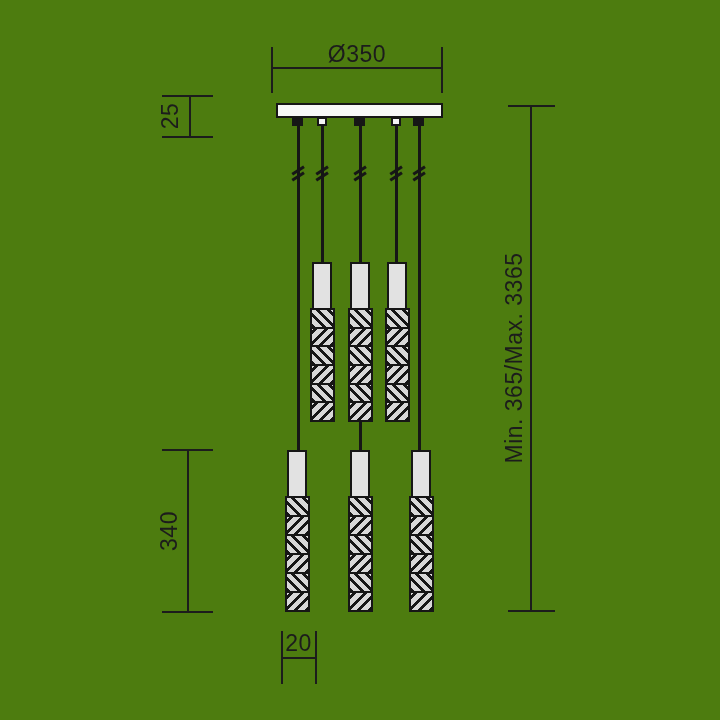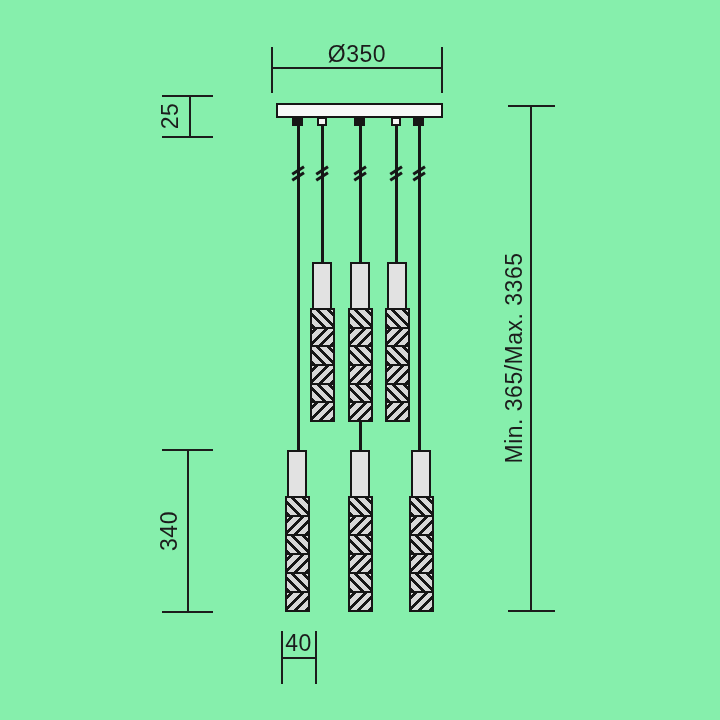--- a/index.html
+++ b/index.html
@@ -3,21 +3,21 @@
 <meta charset="utf-8">
 <style>
   html,body{margin:0;padding:0;}
   body{
     width:720px;height:720px;
     font-family:"Liberation Sans", sans-serif;
     background:#d2d2d2;
     overflow:hidden;
   }
   #canvas{
-    position:relative;width:720px;height:720px;background:#86efac;
+    position:relative;width:720px;height:720px;background:#4d7c0f;
   }
   .hline,.vline{position:absolute;background:#1c1c1c;}
   .hline{height:1.6px;}
   .vline{width:1.6px;}
   .dim-label{
     position:absolute;color:#1c1c1c;font-size:23px;letter-spacing:.5px;
     display:flex;align-items:center;justify-content:center;white-space:nowrap;
   }
   .rot{transform:rotate(-90deg);}
   .canopy{
@@ -143,20 +143,20 @@
   <div class="dim-label rot" style="left:140px;top:104px;width:60px;height:24px;">25</div>
 
   <div class="hline" style="left:162px;top:449px;width:51px;"></div>
   <div class="hline" style="left:162px;top:611px;width:51px;"></div>
   <div class="vline" style="left:187px;top:449px;height:163px;"></div>
   <div class="dim-label rot" style="left:129px;top:519px;width:80px;height:24px;">340</div>
 
   <div class="vline" style="left:281px;top:631px;height:53px;"></div>
   <div class="vline" style="left:315px;top:631px;height:53px;"></div>
   <div class="hline" style="left:281px;top:657px;width:35px;"></div>
-  <div class="dim-label" style="left:283px;top:631px;width:31px;height:24px;">40</div>
+  <div class="dim-label" style="left:283px;top:631px;width:31px;height:24px;">20</div>
 
   <div class="hline" style="left:508px;top:105px;width:47px;"></div>
   <div class="hline" style="left:508px;top:610px;width:47px;"></div>
   <div class="vline" style="left:530px;top:105px;height:506px;"></div>
   <div class="dim-label rot" style="left:399px;top:346px;width:230px;height:24px;">Min. 365/Max. 3365</div>
 
 </div>
 
 </body></html>

